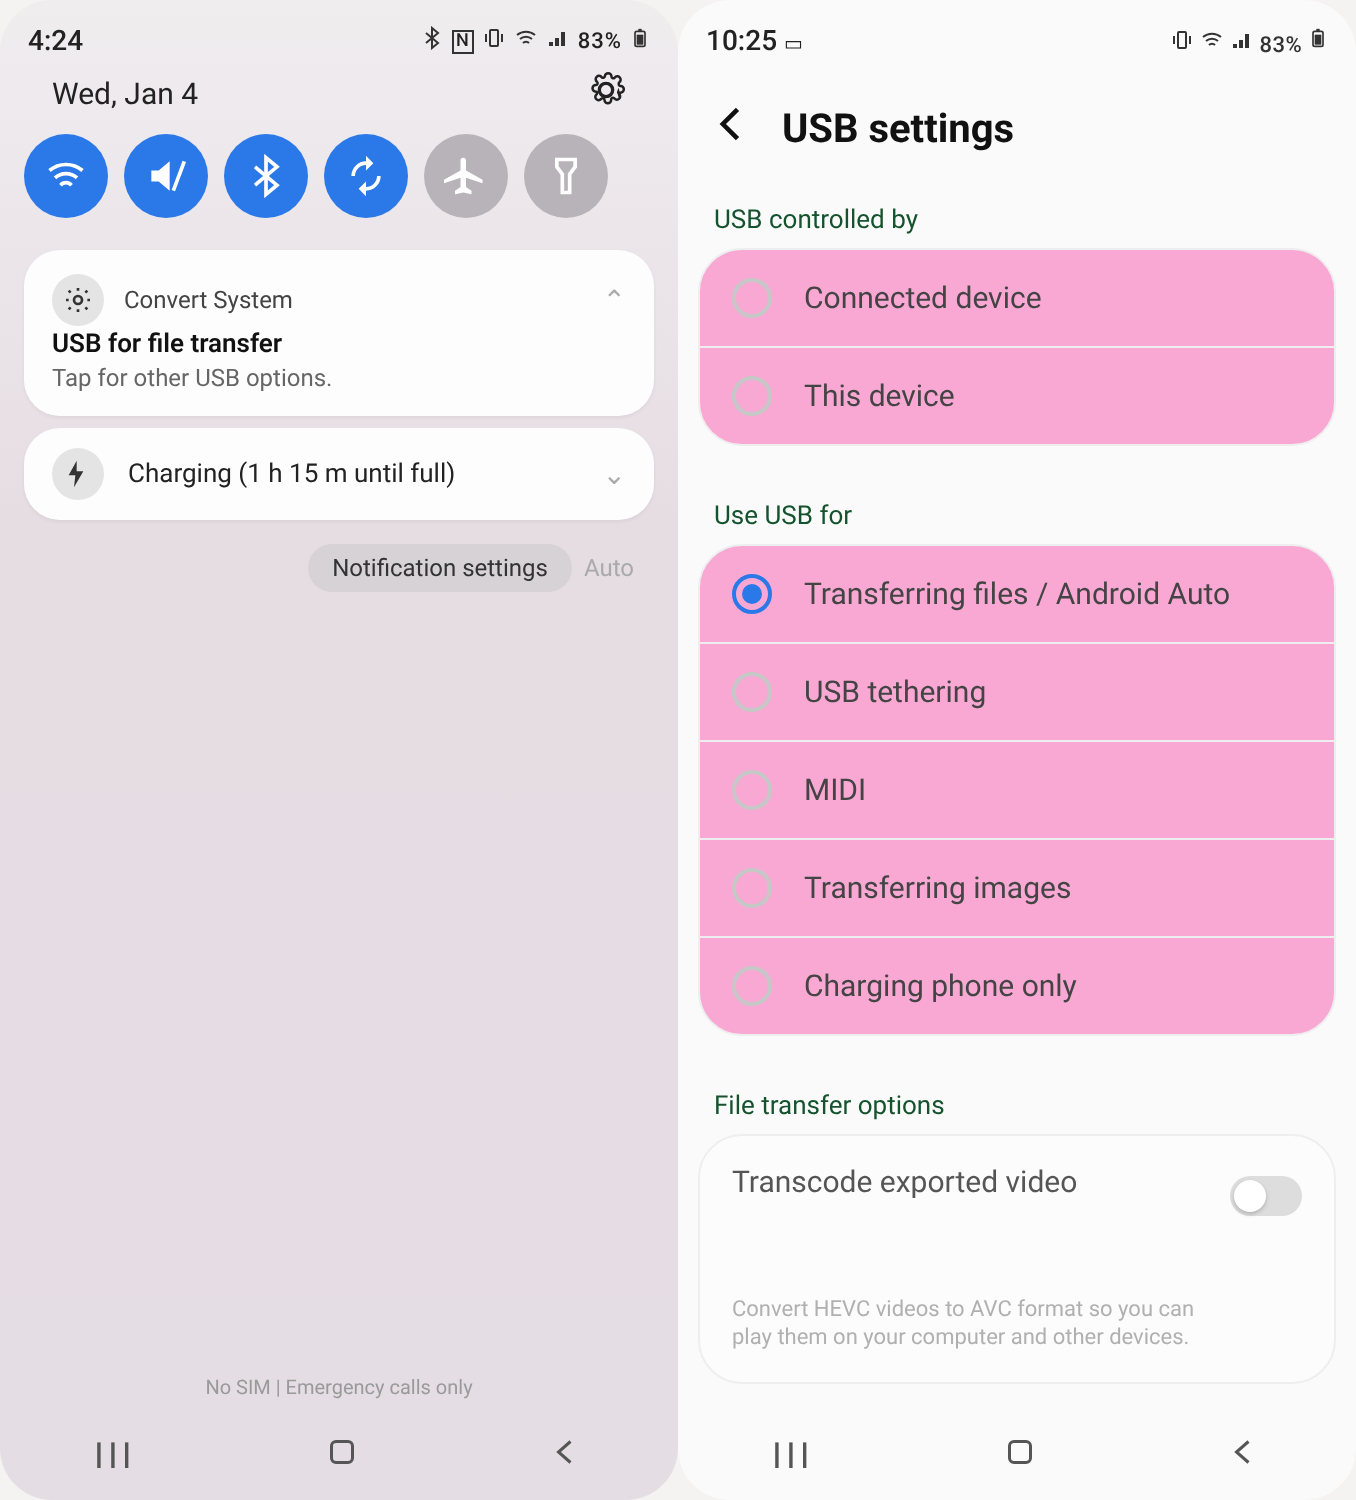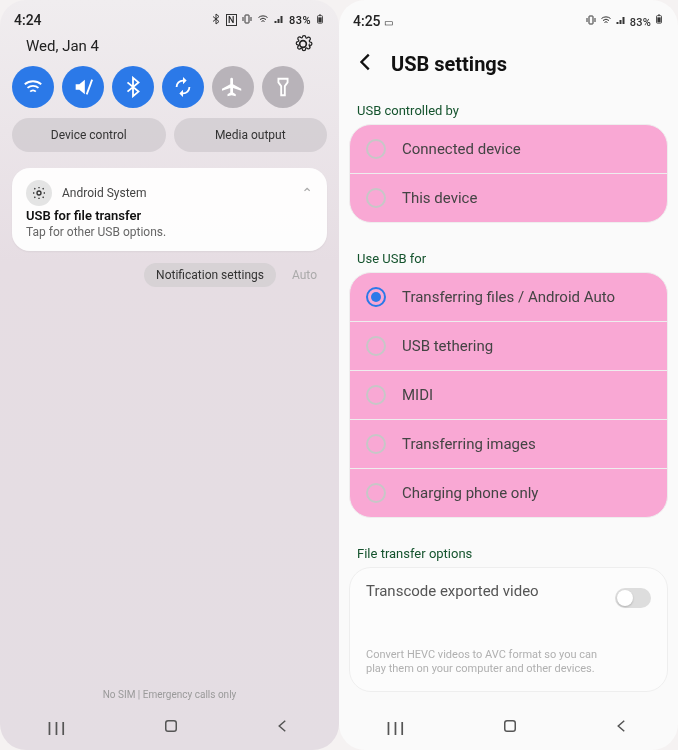--- a/index.html
+++ b/index.html
@@ -68,21 +68,21 @@
   }
   .circ-badge svg { width:16px; height:16px; stroke:#333; fill:none; stroke-width:2;}
   .n-row1 { display:flex; align-items:center; gap:10px;}
   .n-title-l { font-size:12px; color:#444;}
   .n-usb { font-size:13px; font-weight:600; color:#111; margin-top:2px;}
   .n-sub { font-size:12px; color:#666; margin-top:2px;}
   .chev { margin-left:auto; color:#aaa; font-size:14px;}
   .charge-text { font-size:13px; color:#222;}
 
   .notif-actions {
-    display:flex; justify-content:flex-end; gap:10px;
+    display:flex; justify-content:flex-end; 
     padding: 6px 16px; font-size:12px;
   }
   .pill { background:rgba(200,200,200,.5); padding:5px 12px; border-radius:14px; color:#333;}
   .clear-btn { color:#aaa; padding:5px 6px;}
 
   .no-sim {
     position:absolute; bottom:50px; left:0; right:0; text-align:center;
     font-size:10px; color:#9a9a9a;
   }
 
@@ -217,40 +217,45 @@
           <path d="M21 14l-9-5V3.5a1.5 1.5 0 00-3 0V9l-9 5v2l9-3v5l-3 2v2l4.5-1L15 22v-2l-3-2v-5l9 3z" fill="#fff"></path>
         </svg>
     </div>
     <div class="qs-toggle inactive">
       <svg viewBox="0 0 24 24">
           <path d="M7 3h10v4l-3 4v10h-4V11L7 7z" stroke="#fff" stroke-width="2" fill="none"></path>
         </svg>
     </div>
   </div>
 
-  <div class="qs-btn-row">
-    <div class="qs-btn">Device control</div>
-    <div class="qs-btn">Media output</div>
-  </div>
 
   <div class="notif-card">
     <div class="n-row1">
       <div class="circ-badge">
         <svg viewBox="0 0 24 24">
             <circle cx="12" cy="12" r="3"></circle>
             <path d="M12 3v2M12 19v2M5 5l1.5 1.5M17.5 17.5L19 19M3 12h2M19 12h2M5 19l1.5-1.5M17.5 6.5L19 5"></path>
           </svg>
       </div>
-      <span class="n-title-l">Android System</span>
+      <span class="n-title-l">Convert System</span>
       <span class="chev">⌃</span>
     </div>
     <div class="n-usb">USB for file transfer</div>
     <div class="n-sub">Tap for other USB options.</div>
   </div>
 
+  <div class="notif-card compact">
+    <div class="circ-badge">
+      <svg viewBox="0 0 24 24">
+          <path d="M11 2L5 13h5l-1 9 7-12h-5z" fill="#333" stroke="none"></path>
+        </svg>
+    </div>
+    <span class="charge-text">Charging (1 h 15 m until full)</span>
+    <span class="chev">⌄</span>
+  </div>
 
   <div class="notif-actions">
     <span class="pill">Notification settings</span>
     <span class="clear-btn">Auto</span>
   </div>
 
   <div class="no-sim">No SIM | Emergency calls only</div>
 
   <div class="navbar">
     <span class="recents">III</span>
@@ -258,21 +263,21 @@
           <rect x="5" y="5" width="14" height="14" rx="3"></rect>
         </svg></span>
     <span><svg viewBox="0 0 24 24">
           <path d="M15 5l-8 7 8 7"></path>
         </svg></span>
   </div>
 </div>
 
 <div class="phone-right">
   <div class="status-bar-r">
-    <span><span>4:25</span> <span style="font-size:10px;">▭</span></span>
+    <span><span>10:25</span> <span style="font-size:10px;">▭</span></span>
     <span class="mini-icons">
       <span>
         <svg viewBox="0 0 24 24" width="12" height="12">
             <rect x="8" y="4" width="8" height="16" rx="1" stroke="#333" stroke-width="2" fill="none"></rect>
             <path d="M4 8v8M20 8v8" stroke="#333" stroke-width="2"></path>
           </svg>
       </span>
       <span>
         <svg viewBox="0 0 24 24" width="12" height="12">
             <path d="M3 9a14 14 0 0118 0M6 13a9 9 0 0112 0M9 17a4 4 0 016 0" stroke="#333" stroke-width="2" fill="none"></path>

